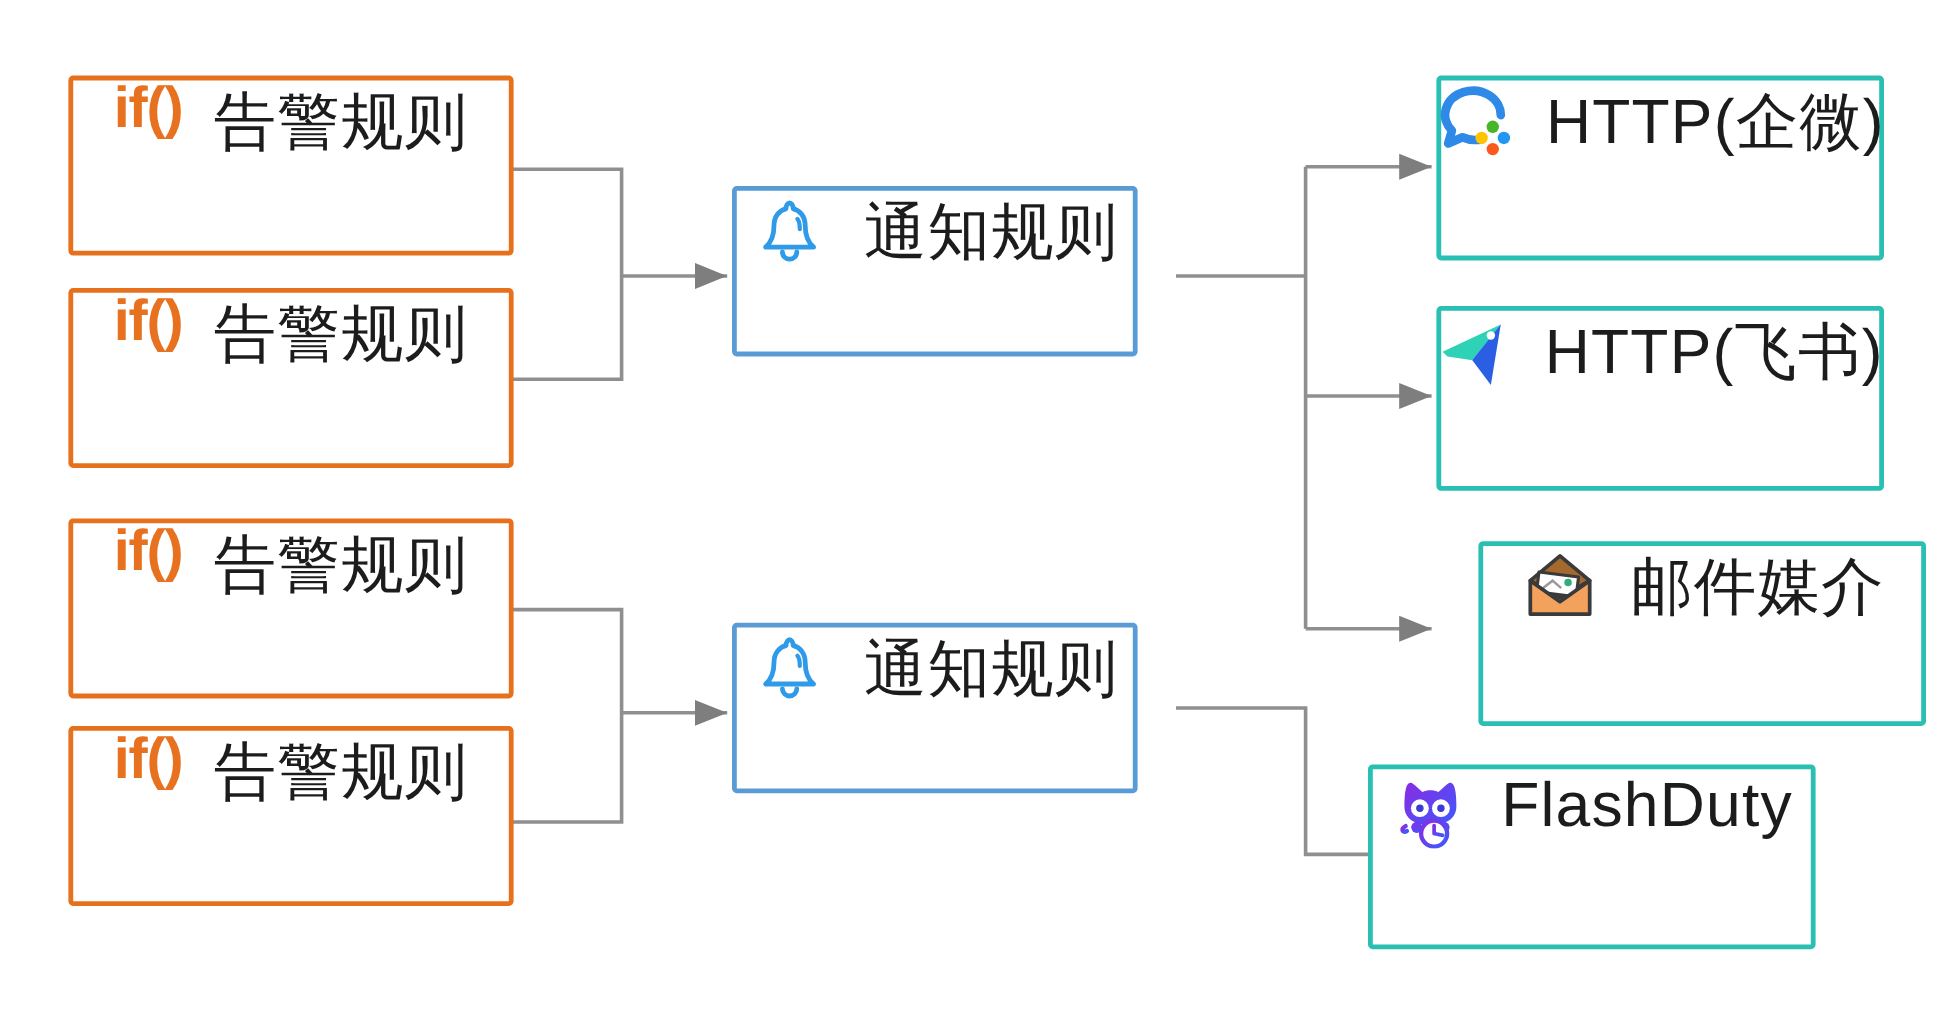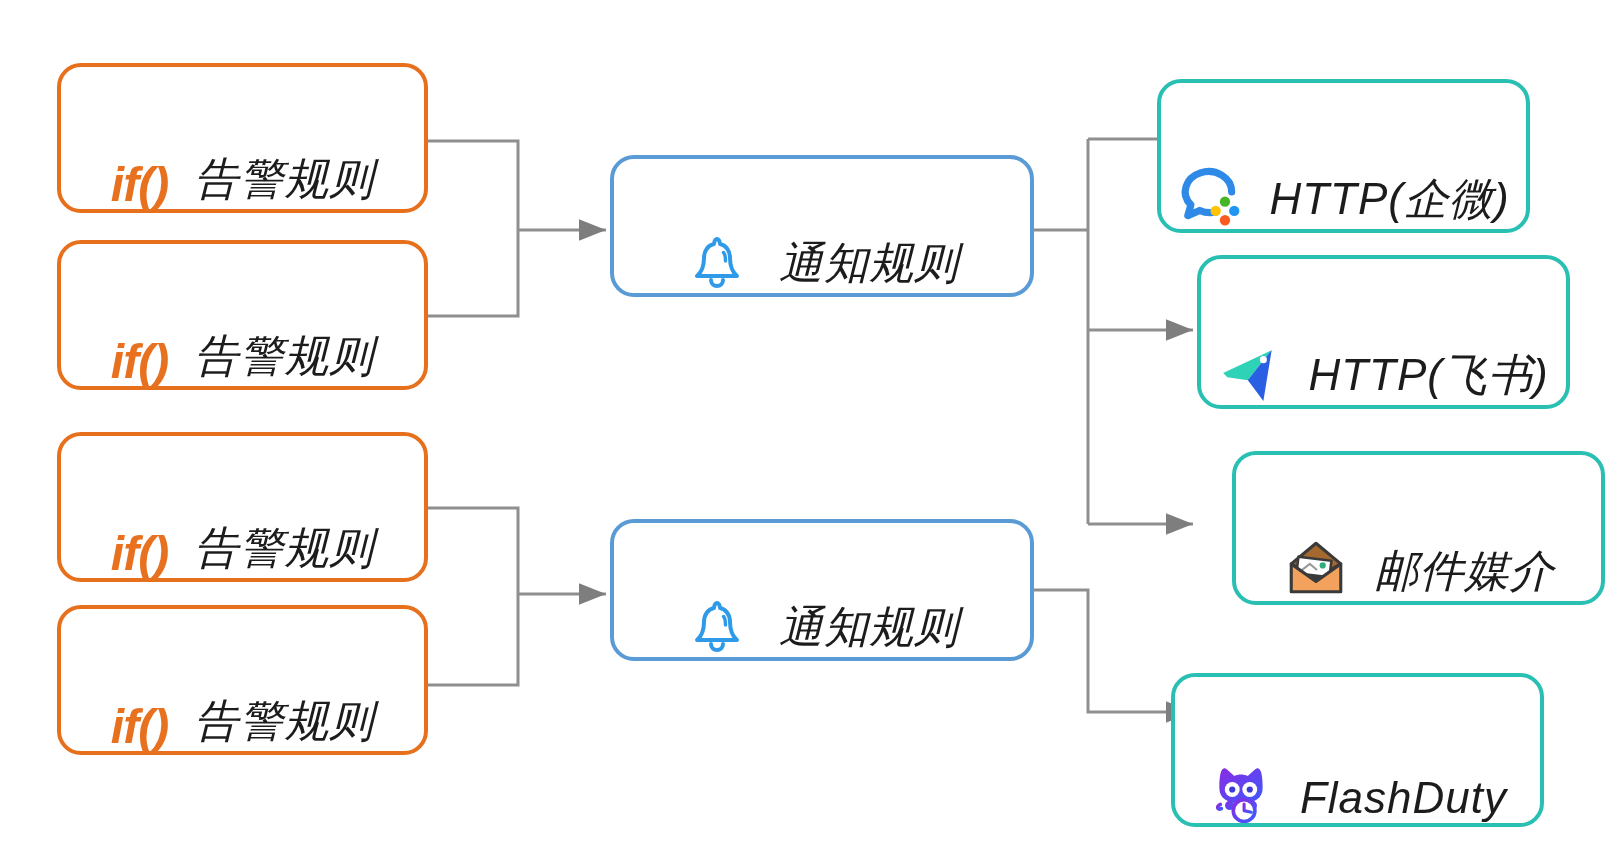--- a/index.html
+++ b/index.html
@@ -3,29 +3,28 @@
 <meta charset="utf-8">
 <style>
   html,body{margin:0;padding:0;background:#ffffff;}
   .canvas{
     position:relative;width:1624px;height:858px;background:#ffffff;overflow:hidden;
     font-family:"Liberation Sans","DejaVu Sans",sans-serif;
   }
   .connectors{position:absolute;left:0;top:0;pointer-events:none;}
   .node{
     position:absolute;box-sizing:border-box;background:#ffffff;
-    display:flex;align-items:flex-end;justify-content:center;
-    border-radius:24px;
-    font-style:italic;
+    display:flex;align-items:flex-start;justify-content:center;
+    border-radius:4px;
   }
   .node .label{
-    font-size:44px;color:#1c1c1c;letter-spacing:1px;white-space:nowrap;
+    font-size:52px;color:#1c1c1c;letter-spacing:1px;white-space:nowrap;
   }
   .alert-node{width:371px;height:150px;border:4px solid #e7701d;gap:26px;}
-  .notify-node{width:424px;height:142px;border:4px solid #5b9bd5;gap:30px;}
+  .notify-node{width:338px;height:142px;border:4px solid #5b9bd5;gap:30px;}
   .channel-node{width:373px;height:154px;border:4px solid #29bfb2;gap:26px;}
   .if-logo{
     color:#e8711f;font-weight:bold;font-size:48px;line-height:1;
     letter-spacing:-1px;white-space:nowrap;
   }
   .icon{display:flex;align-items:center;justify-content:center;}
 </style>
 </head>
 <body>
 
@@ -86,21 +85,21 @@
     <span class="icon">
       <svg width="64" height="64" viewBox="0 0 64 64" fill="none">
         <path d="M12 47 L52 47 C46 42 45 34 45 29 C45 21.5 40.5 16 35 15 C35 12 33.3 10 32 10 C30.7 10 29 12 29 15 C23.5 16 19 21.5 19 29 C19 34 18 42 12 47 Z" stroke="#2f9be8" stroke-width="4" stroke-linejoin="round"></path>
         <path d="M26 51 A 6 6 0 0 0 38 51" stroke="#2f9be8" stroke-width="4" stroke-linecap="round"></path>
         <path d="M38.5 23.5 C40.5 25.5 40.5 28 40.5 32" stroke="#2f9be8" stroke-width="3.5" stroke-linecap="round"></path>
       </svg>
     </span>
     <span class="label">通知规则</span>
   </div>
 
-  <div class="node channel-node" style="left:1157px;top:63px;margin-top:16px;">
+  <div class="node channel-node" style="left:1197px;top:63px;">
     <span class="icon">
       <svg width="66" height="66" viewBox="0 0 64 64" fill="none">
         <path d="M53 28 a 22.5 19.5 0 1 0 -39.5 12.6 L10.5 51 L22 46 a 22.5 19.5 0 0 0 16 1.5" stroke="#2e8ae6" stroke-width="7" stroke-linecap="round" stroke-linejoin="round"></path>
         <circle cx="46.5" cy="37.5" r="5" fill="#46b626"></circle>
         <circle cx="55.5" cy="46.5" r="5" fill="#2196f3"></circle>
         <circle cx="46.5" cy="55.5" r="5" fill="#fb5a1e"></circle>
         <circle cx="37.5" cy="46.5" r="5" fill="#ffc300"></circle>
       </svg>
     </span>
     <span class="label">HTTP(企微)</span>
@@ -124,21 +123,21 @@
         <polygon points="8,28 32,8 56,28 32,42" fill="#a5682e" stroke="#3a3a3a" stroke-width="3" stroke-linejoin="round"></polygon>
         <polygon points="15,21 47,25 45,41 13,37" fill="#ffffff" stroke="#3a3a3a" stroke-width="2.5" stroke-linejoin="round"></polygon>
         <circle cx="38.5" cy="29.5" r="3" fill="#2fae7a"></circle>
         <polyline points="17,35 26,28 33,34" stroke="#9a9a9a" stroke-width="2" fill="none"></polyline>
         <polygon points="8,28 32,45 56,28 56,55 8,55" fill="#f2a25c" stroke="#3a3a3a" stroke-width="3" stroke-linejoin="round"></polygon>
       </svg>
     </span>
     <span class="label">邮件媒介</span>
   </div>
 
-  <div class="node channel-node" style="left:1171px;top:637px;margin-top:36px;">
+  <div class="node channel-node" style="left:1140px;top:637px;">
     <span class="icon">
       <svg width="66" height="66" viewBox="0 0 64 64" fill="none">
         <defs>
           <linearGradient id="fdgrad" x1="0" y1="0" x2="1" y2="1">
             <stop offset="0" stop-color="#8a2be2"></stop>
             <stop offset="1" stop-color="#3d5afe"></stop>
           </linearGradient>
         </defs>
         <path d="M11 30 C11 16 13 7 19 12.5 L25.5 18.5 C29.5 16.5 34.5 16.5 38.5 18.5 L45 12.5 C51 7 53 16 53 30 C53 40 45 45 32 45 C19 45 11 40 11 30 Z" fill="url(#fdgrad)"></path>
         <path d="M13 50 C9 52 8 48 12 46" stroke="url(#fdgrad)" stroke-width="3.5" stroke-linecap="round"></path>

